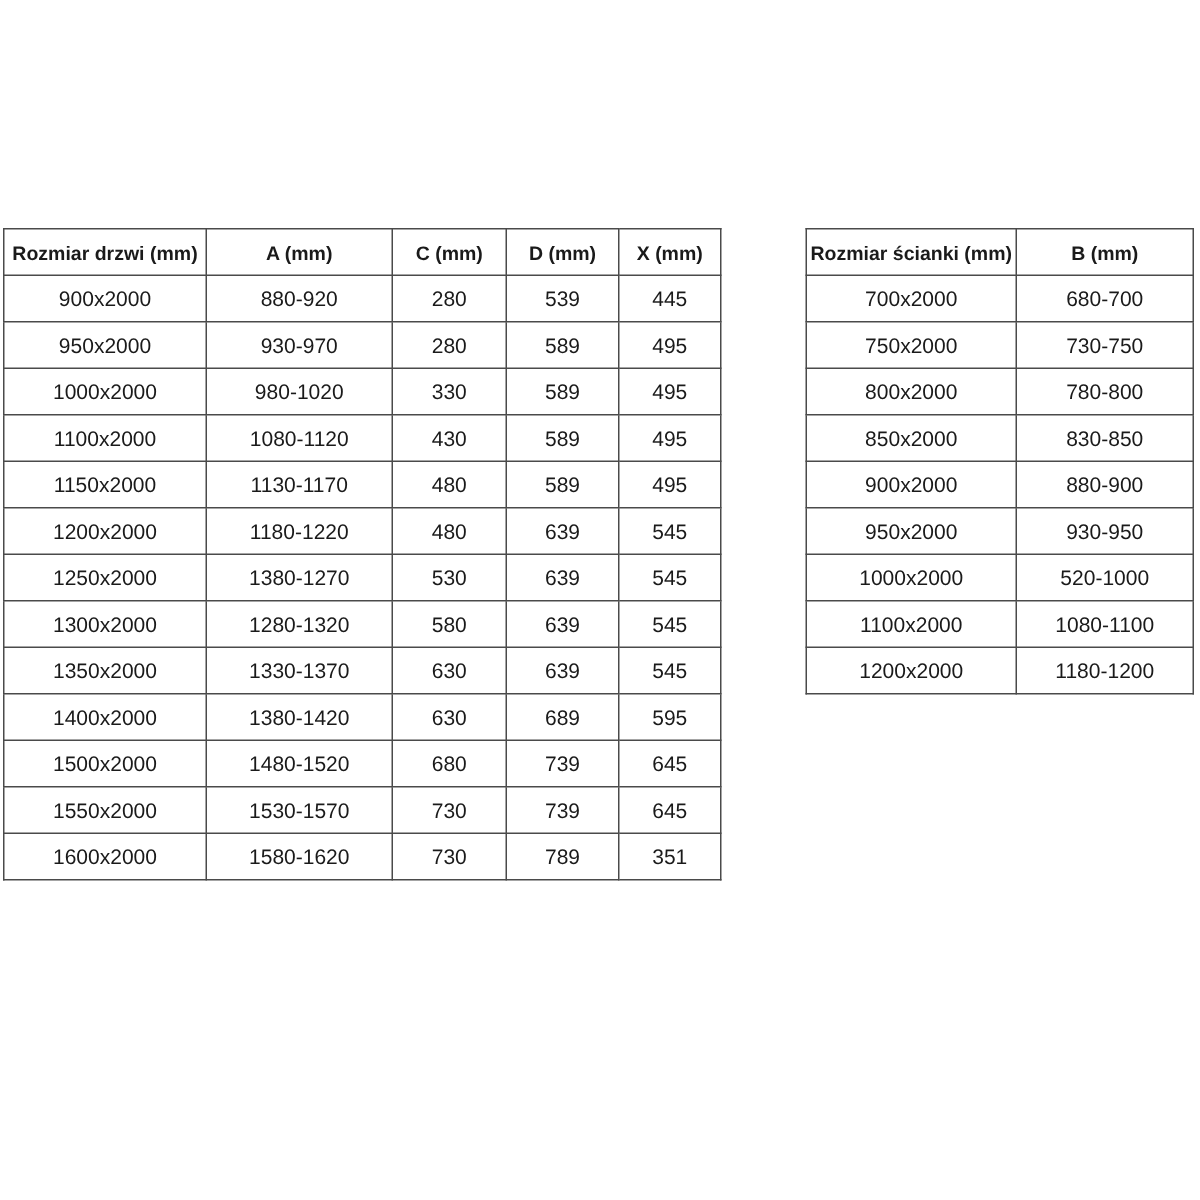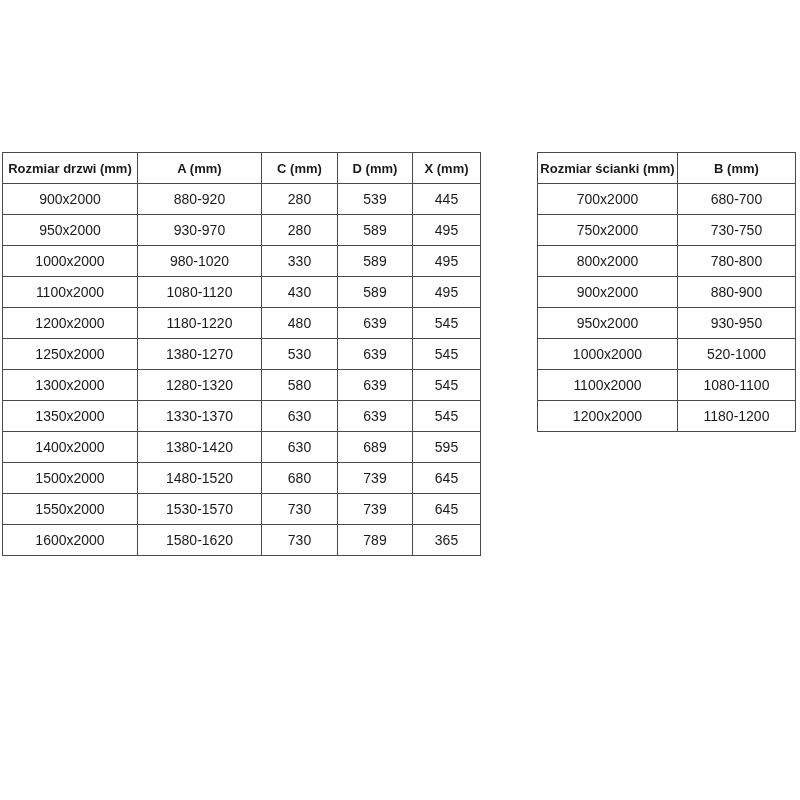--- a/index.html
+++ b/index.html
@@ -95,20 +95,27 @@
           <td>495</td>
         </tr>
         <tr>
           <td>1100x2000</td>
           <td>1080-1120</td>
           <td>430</td>
           <td>589</td>
           <td>495</td>
         </tr>
         <tr>
+          <td>1150x2000</td>
+          <td>1130-1170</td>
+          <td>480</td>
+          <td>589</td>
+          <td>495</td>
+        </tr>
+        <tr>
           <td>1200x2000</td>
           <td>1180-1220</td>
           <td>480</td>
           <td>639</td>
           <td>545</td>
         </tr>
         <tr>
           <td>1250x2000</td>
           <td>1380-1270</td>
           <td>530</td>
@@ -148,21 +155,21 @@
           <td>1530-1570</td>
           <td>730</td>
           <td>739</td>
           <td>645</td>
         </tr>
         <tr>
           <td>1600x2000</td>
           <td>1580-1620</td>
           <td>730</td>
           <td>789</td>
-          <td>365</td>
+          <td>351</td>
         </tr>
       </tbody>
   </table>
 </div>
 
 <div class="table-wrap" id="walls-wrap">
   <table>
     <colgroup>
       <col style="width:140px">
       <col style="width:118px">
@@ -180,20 +187,24 @@
         </tr>
         <tr>
           <td>750x2000</td>
           <td>730-750</td>
         </tr>
         <tr>
           <td>800x2000</td>
           <td>780-800</td>
         </tr>
         <tr>
+          <td>850x2000</td>
+          <td>830-850</td>
+        </tr>
+        <tr>
           <td>900x2000</td>
           <td>880-900</td>
         </tr>
         <tr>
           <td>950x2000</td>
           <td>930-950</td>
         </tr>
         <tr>
           <td>1000x2000</td>
           <td>520-1000</td>

